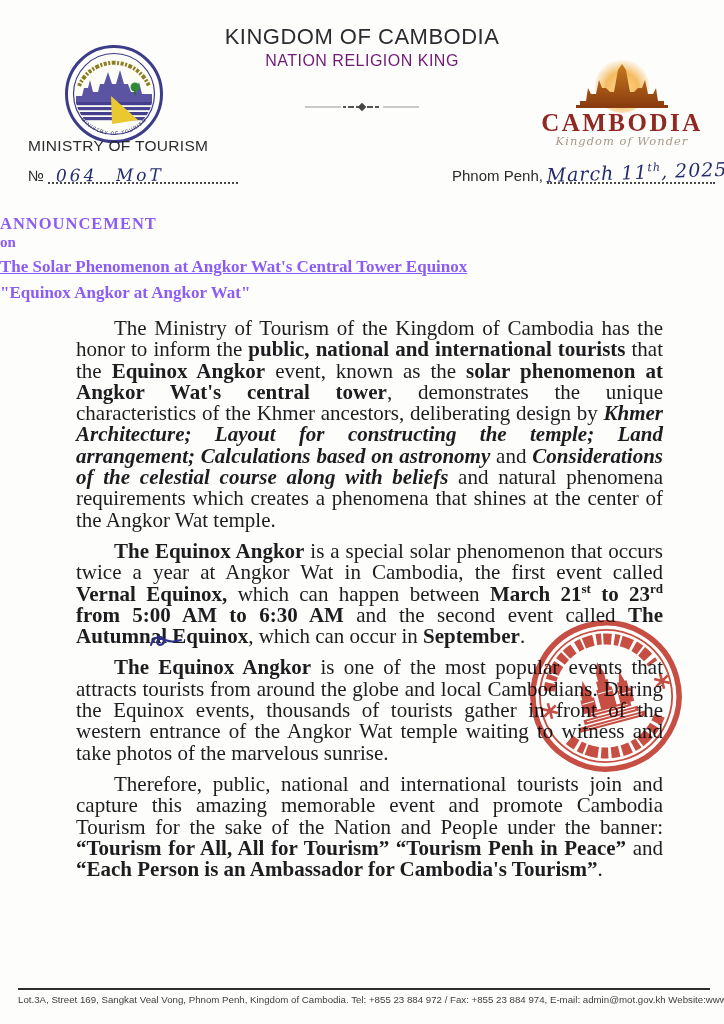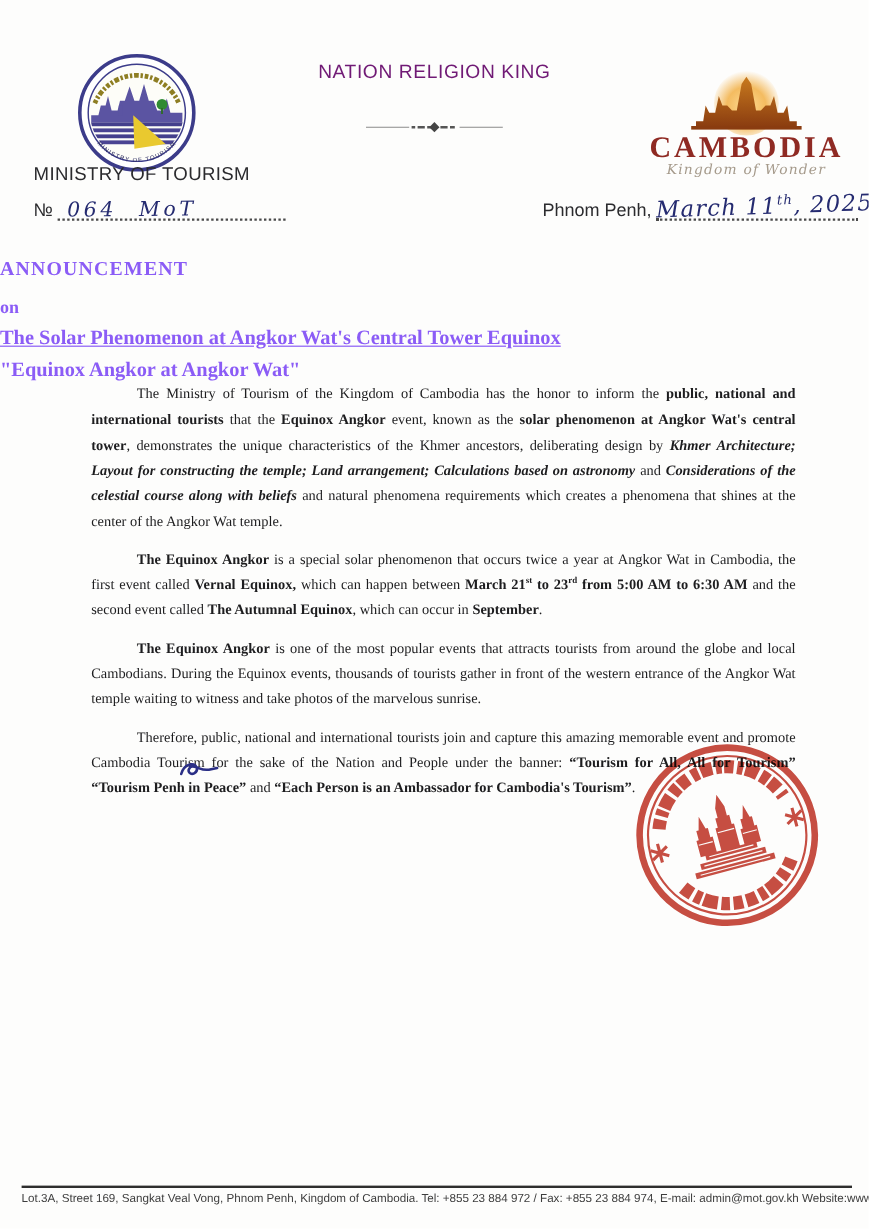--- a/index.html
+++ b/index.html
@@ -50,27 +50,27 @@
   }
   .date-line .dotleader{width:168px;}
   .date-hand{
     position:absolute;left:0px;bottom:-4px;font-size:19px;letter-spacing:1px;
     transform:rotate(-2deg);transform-origin:left bottom;
   }
   .date-hand sup{font-size:11px;}
   
   .announce{position:absolute;top:214px;left:0;width:100%;font-weight:bold;color:#8b5cf6;}
   .announce .heading{font-size:16.5px;letter-spacing:1px;}
-  .announce .on{font-size:15px;margin-top:15px;}
+  .announce .on{font-size:15px;margin-top:0;}
   .announce .t1{font-size:17px;margin-top:6px;text-decoration:underline;}
   .announce .t2{font-size:17px;margin-top:6px;}
   
   .bodytext{position:absolute;left:76px;top:318px;width:587px;}
   .bodytext p{
-    margin:0 0 10px 0;font-size:12px;line-height:21.3px;text-align:justify;text-indent:38px;
+    margin:0 0 10px 0;font-size:21px;line-height:21.3px;text-align:justify;text-indent:38px;
   }
   .bodytext .b{font-weight:bold;}
   .bodytext .i{font-style:italic;}
   .bodytext sup{font-size:.62em;font-weight:bold;line-height:0;}
   
   .stamp{
     position:absolute;left:526px;top:616px;width:160px;height:160px;
     transform:rotate(-15deg);mix-blend-mode:multiply;opacity:.9;
   }
   .paraph{position:absolute;left:149px;top:632px;width:34px;height:20px;}
@@ -78,20 +78,21 @@
   .footer{
     position:absolute;left:18px;right:14px;top:988px;border-top:2px solid #2e2e2e;padding-top:4px;
     font-family:"Liberation Sans", sans-serif;font-size:9.7px;color:#3d3d3d;white-space:nowrap;
   }
 </style>
 </head>
 <body>
 
 <div class="page">
 
+  <div class="kingdom-title">KINGDOM OF CAMBODIA</div>
   <div class="motto">NATION RELIGION KING</div>
 
   <div class="divider">
     <svg width="130" height="10" viewBox="0 0 130 10">
       <line x1="8" y1="5" x2="44" y2="5" stroke="#8a8a8a" stroke-width="0.9"></line>
       <line x1="46" y1="5" x2="84" y2="5" stroke="#555" stroke-width="2.2" stroke-dasharray="3 2 6 2 4 2"></line>
       <rect x="62" y="2" width="6" height="6" transform="rotate(45 65 5)" fill="#444"></rect>
       <line x1="86" y1="5" x2="122" y2="5" stroke="#8a8a8a" stroke-width="0.9"></line>
     </svg>
   </div>

